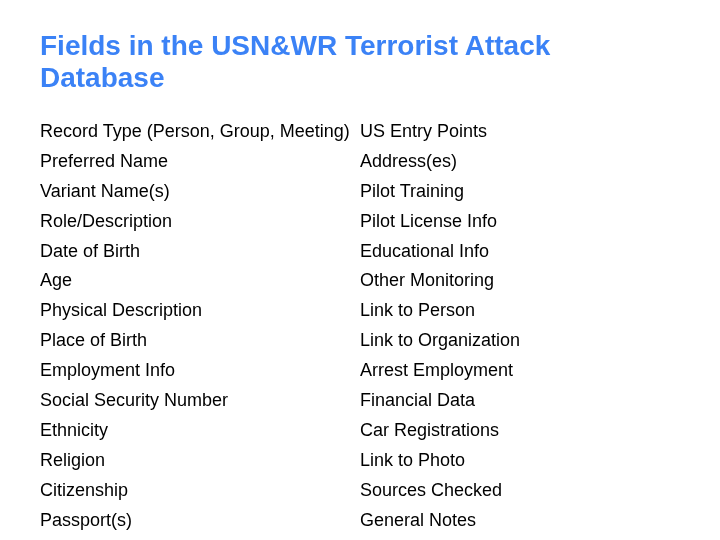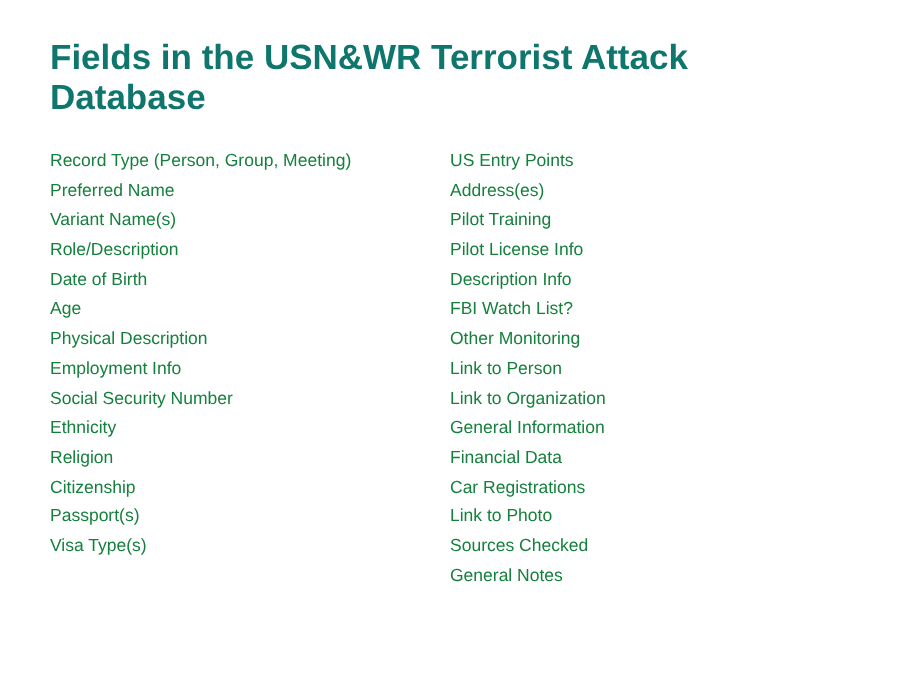--- a/index.html
+++ b/index.html
@@ -13,73 +13,73 @@
       font-family: Arial, sans-serif;
       width: 720px;
       min-height: 540px;
       padding: 30px 40px;
     }
 
     h1 {
       font-size: 28px;
       font-weight: bold;
       margin-bottom: 24px;
-      color: #0f766e;
+      color: #3b82f6;
     }
 
     .fields-container {
       display: flex;
       gap: 0;
     }
 
     .column {
       flex: 1;
       display: flex;
       flex-direction: column;
       gap: 2px;
     }
 
     .field-item {
-      font-size: 14px;
-      color: #15803d;
+      font-size: 18px;
+      color: #000000;
       line-height: 1.55;
     }
   </style>
 </head>
 <body>
 
 <h1>Fields in the USN&amp;WR Terrorist Attack Database</h1>
 
 <div class="fields-container">
   <div class="column" id="left-col">
       <div class="field-item">Record Type (Person, Group, Meeting)</div>
       <div class="field-item">Preferred Name</div>
       <div class="field-item">Variant Name(s)</div>
       <div class="field-item">Role/Description</div>
       <div class="field-item">Date of Birth</div>
       <div class="field-item">Age</div>
       <div class="field-item">Physical Description</div>
+      <div class="field-item">Place of Birth</div>
       <div class="field-item">Employment Info</div>
       <div class="field-item">Social Security Number</div>
       <div class="field-item">Ethnicity</div>
       <div class="field-item">Religion</div>
       <div class="field-item">Citizenship</div>
       <div class="field-item">Passport(s)</div>
       <div class="field-item">Visa Type(s)</div>
     </div>
   <div class="column" id="right-col">
       <div class="field-item">US Entry Points</div>
       <div class="field-item">Address(es)</div>
       <div class="field-item">Pilot Training</div>
       <div class="field-item">Pilot License Info</div>
-      <div class="field-item">Description Info</div>
-      <div class="field-item">FBI Watch List?</div>
+      <div class="field-item">Educational Info</div>
       <div class="field-item">Other Monitoring</div>
       <div class="field-item">Link to Person</div>
       <div class="field-item">Link to Organization</div>
-      <div class="field-item">General Information</div>
+      <div class="field-item">Arrest Employment</div>
       <div class="field-item">Financial Data</div>
       <div class="field-item">Car Registrations</div>
       <div class="field-item">Link to Photo</div>
       <div class="field-item">Sources Checked</div>
       <div class="field-item">General Notes</div>
     </div>
 </div>
 
 </body></html>

